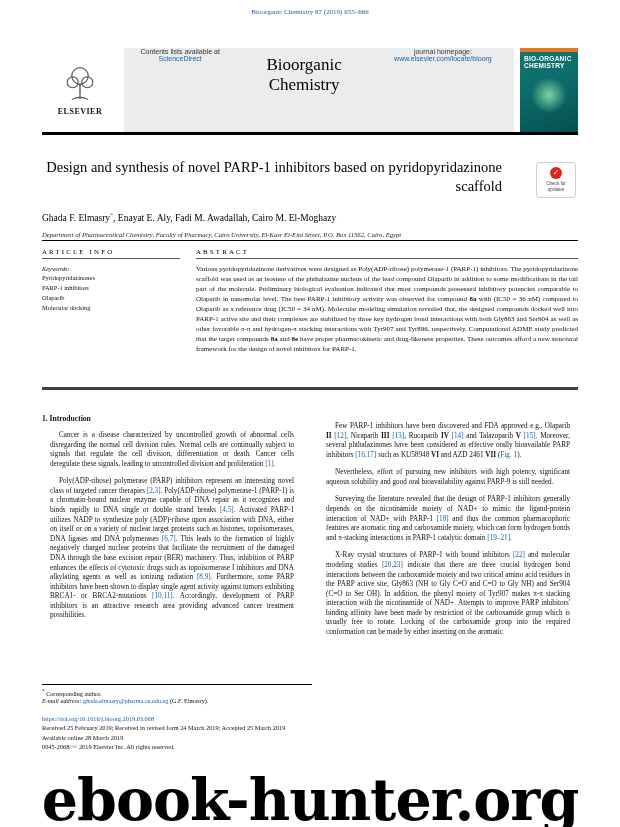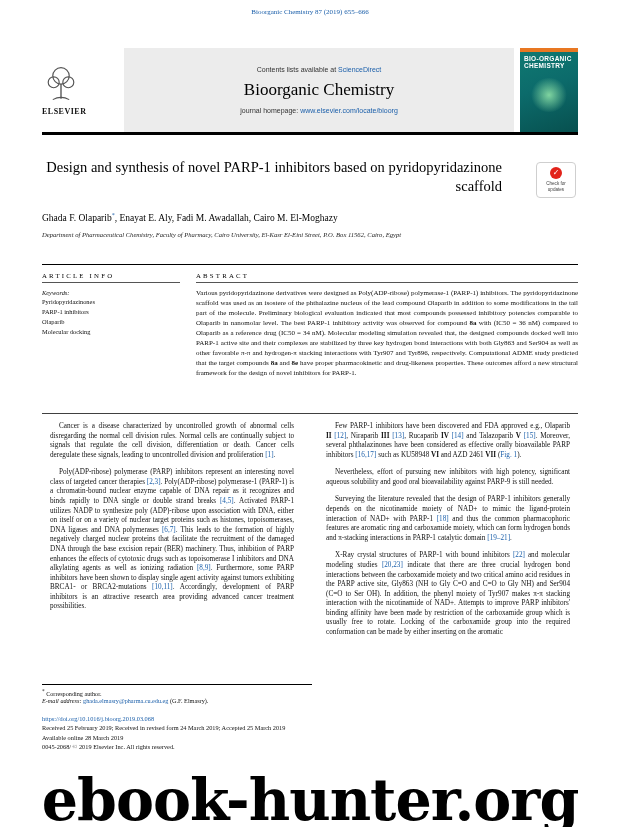--- a/index.html
+++ b/index.html
@@ -9,24 +9,24 @@
   .ref{color:#1b5faa;}
 
   
   .citation{position:absolute;top:8px;left:0;width:100%;text-align:center;
             font-size:7px;color:#1b5faa;font-family:"Liberation Serif",serif;}
 
   
   .banner{position:absolute;top:48px;left:42px;right:42px;height:84px;display:flex;
           border-bottom:3px solid #000;}
   .banner-logo{width:76px;background:#fff;display:flex;flex-direction:column;
-               align-items:flex-start;justify-content:center;}
+               align-items:center;justify-content:center;}
   .banner-logo .els-name{font-size:8px;letter-spacing:.5px;font-weight:bold;margin-top:1px;}
   .banner-center{flex:1;background:#ececec;margin:0 6px;text-align:center;
-                 display:flex;flex-direction:column;justify-content:center;
+                 display:flex;justify-content:center;
                  font-family:"Liberation Sans",sans-serif;}
   .banner-line1{font-size:7px;color:#333;}
   .banner-title{font-family:"Liberation Serif",serif;font-size:17px;color:#000;margin:7px 0;}
   .banner-line3{font-size:7px;color:#333;}
   .banner-cover{width:58px;background:linear-gradient(160deg,#0f7a72 0%,#0c6b6b 45%,#07504f 100%);
                 position:relative;overflow:hidden;}
   .banner-cover .cover-band{position:absolute;top:0;left:0;right:0;height:4px;background:#e87722;}
   .banner-cover .cover-glow{position:absolute;top:30px;left:10px;width:38px;height:34px;border-radius:50%;
                 background:radial-gradient(circle,#7fd4a0 0%, rgba(127,212,160,0) 70%);}
   .banner-cover .cover-title{position:absolute;top:7px;left:4px;color:#fff;font-family:"Liberation Sans",sans-serif;
@@ -40,22 +40,22 @@
   .badge-icon{width:12px;height:12px;border-radius:50%;background:#e2231a;color:#fff;font-size:8px;
               line-height:12px;text-align:center;font-family:"Liberation Sans",sans-serif;}
   .badge-text{font-family:"Liberation Sans",sans-serif;font-size:4.6px;color:#444;text-align:center;
               line-height:1.25;margin-top:2px;}
 
   .authors{position:absolute;top:212px;left:42px;right:42px;font-size:9.5px;color:#000;}
   .authors sup{font-size:6px;color:#1b5faa;}
   .affiliation{position:absolute;top:231px;left:42px;right:42px;font-size:6.6px;font-style:italic;color:#222;}
 
   
-  .info-block{position:absolute;top:264px;left:42px;right:42px;height:150px;
-              border-top:1px solid #000;border-bottom:1px solid #404040;
+  .info-block{position:absolute;top:240px;left:42px;right:42px;height:150px;
+              border-top:1px solid #000;border-bottom:3px solid #404040;
               display:flex;gap:16px;padding-top:7px;box-sizing:border-box;overflow:hidden;}
   .info-left{width:138px;flex:0 0 138px;}
   .info-right{flex:1;}
   .block-heading{font-size:6.8px;letter-spacing:2.2px;border-bottom:.5px solid #555;
                  padding-bottom:3px;margin-bottom:6px;color:#000;}
   .kw-label{font-size:6.4px;font-style:italic;margin-bottom:1px;}
   .kw-item{font-size:6.4px;line-height:1.55;}
   .abstract-text{font-size:7px;line-height:1.42;text-align:justify;color:#111;}
 
   
@@ -115,41 +115,42 @@
 
   <div class="badge">
     <div class="badge-icon">✓</div>
     <div class="badge-text">
       <div>Check for</div>
       <div>updates</div>
     </div>
   </div>
 
   <div class="authors">
-    <span>Ghada F. Olaparib</span><sup>*</sup><span>, Enayat E. Aly, Fadi M. Awadallah, Cairo M. El-Moghazy</span>
+    <span>Ghada F. Elmasry</span><sup>*</sup><span>, Enayat E. Aly, Fadi M. Awadallah, Cairo M. El-Moghazy</span>
   </div>
   <div class="affiliation">Department of Pharmaceutical Chemistry, Faculty of Pharmacy, Cairo University, El-Kasr El-Eini Street, P.O. Box 11562, Cairo, Egypt</div>
 
   <div class="info-block">
     <div class="info-left">
       <div class="block-heading">ARTICLE INFO</div>
       <div class="kw-label">Keywords:</div>
       <div class="kw-item">Pyridopyridazinones</div>
       <div class="kw-item">PARP-1 inhibitors</div>
       <div class="kw-item">Olaparib</div>
       <div class="kw-item">Molecular docking</div>
     </div>
     <div class="info-right">
       <div class="block-heading">ABSTRACT</div>
       <div class="abstract-text">Various pyridopyridazinone derivatives were designed as Poly(ADP-ribose) polymerase-1 (PARP-1) inhibitors. The pyridopyridazinone scaffold was used as an isostere of the phthalazine nucleus of the lead compound Olaparib in addition to some modifications in the tail part of the molecule. Preliminary biological evaluation indicated that most compounds possessed inhibitory potencies comparable to Olaparib in nanomolar level. The best PARP-1 inhibitory activity was observed for compound <b>8a</b> with (IC50 = 36 nM) compared to Olaparib as a reference drug (IC50 = 34 nM). Molecular modeling simulation revealed that, the designed compounds docked well into PARP-1 active site and their complexes are stabilized by three key hydrogen bond interactions with both Gly863 and Ser904 as well as other favorable π-π and hydrogen-π stacking interactions with Tyr907 and Tyr896, respectively. Computational ADME study predicted that the target compounds <b>8a</b> and <b>8e</b> have proper pharmacokinetic and drug-likeness properties. These outcomes afford a new structural framework for the design of novel inhibitors for PARP-1.</div>
     </div>
   </div>
 
   <div class="body-cols">
     <div class="col">
+      <div class="section-heading">1. Introduction</div>
       <p>Cancer is a disease characterized by uncontrolled growth of abnormal cells disregarding the normal cell division rules. Normal cells are continually subject to signals that regulate the cell division, differentiation or death. Cancer cells deregulate these signals, leading to uncontrolled division and proliferation <span class="ref">[1]</span>.</p>
       <p>Poly(ADP-ribose) polymerase (PARP) inhibitors represent an interesting novel class of targeted cancer therapies <span class="ref">[2,3]</span>. Poly(ADP-ribose) polymerase-1 (PARP-1) is a chromatin-bound nuclear enzyme capable of DNA repair as it recognizes and binds rapidly to DNA single or double strand breaks <span class="ref">[4,5]</span>. Activated PARP-1 utilizes NADP to synthesize poly (ADP)-ribose upon association with DNA, either on itself or on a variety of nuclear target proteins such as histones, topoisomerases, DNA ligases and DNA polymerases <span class="ref">[6,7]</span>. This leads to the formation of highly negatively charged nuclear proteins that facilitate the recruitment of the damaged DNA through the base excision repair (BER) machinery. Thus, inhibition of PARP enhances the effects of cytotoxic drugs such as topoisomerase I inhibitors and DNA alkylating agents as well as ionizing radiation <span class="ref">[8,9]</span>. Furthermore, some PARP inhibitors have been shown to display single agent activity against tumors exhibiting BRCA1- or BRCA2-mutations <span class="ref">[10,11]</span>. Accordingly, development of PARP inhibitors is an attractive research area providing advanced cancer treatment possibilities.</p>
     </div>
     <div class="col">
       <p>Few PARP-1 inhibitors have been discovered and FDA approved e.g., Olaparib <b>II</b> <span class="ref">[12]</span>, Niraparib <b>III</b> <span class="ref">[13]</span>, Rucaparib <b>IV</b> <span class="ref">[14]</span> and Talazoparib <b>V</b> <span class="ref">[15]</span>. Moreover, several phthalazinones have been considered as effective orally bioavailable PARP inhibitors <span class="ref">[16,17]</span> such as KU58948 <b>VI</b> and AZD 2461 <b>VII</b> (<span class="ref">Fig. 1</span>).</p>
       <p>Nevertheless, effort of pursuing new inhibitors with high potency, significant aqueous solubility and good oral bioavailability against PARP-9 is still needed.</p>
       <p>Surveying the literature revealed that the design of PARP-1 inhibitors generally depends on the nicotinamide moiety of NAD+ to mimic the ligand-protein interaction of NAD+ with PARP-1 <span class="ref">[18]</span> and thus the common pharmacophoric features are aromatic ring and carboxamide moiety, which can form hydrogen bonds and π-stacking interactions in PARP-1 catalytic domain <span class="ref">[19–21]</span>.</p>
       <p>X-Ray crystal structures of PARP-1 with bound inhibitors <span class="ref">[22]</span> and molecular modeling studies <span class="ref">[20,23]</span> indicate that there are three crucial hydrogen bond interactions between the carboxamide moiety and two critical amino acid residues in the PARP active site, Gly863 (NH to Gly C=O and C=O to Gly NH) and Ser904 (C=O to Ser OH). In addition, the phenyl moiety of Tyr907 makes π-π stacking interaction with the nicotinamide of NAD+. Attempts to improve PARP inhibitors' binding affinity have been made by restriction of the carboxamide group which is usually free to rotate. Locking of the carboxamide group into the required conformation can be made by either inserting on the aromatic</p>
     </div>
   </div>

